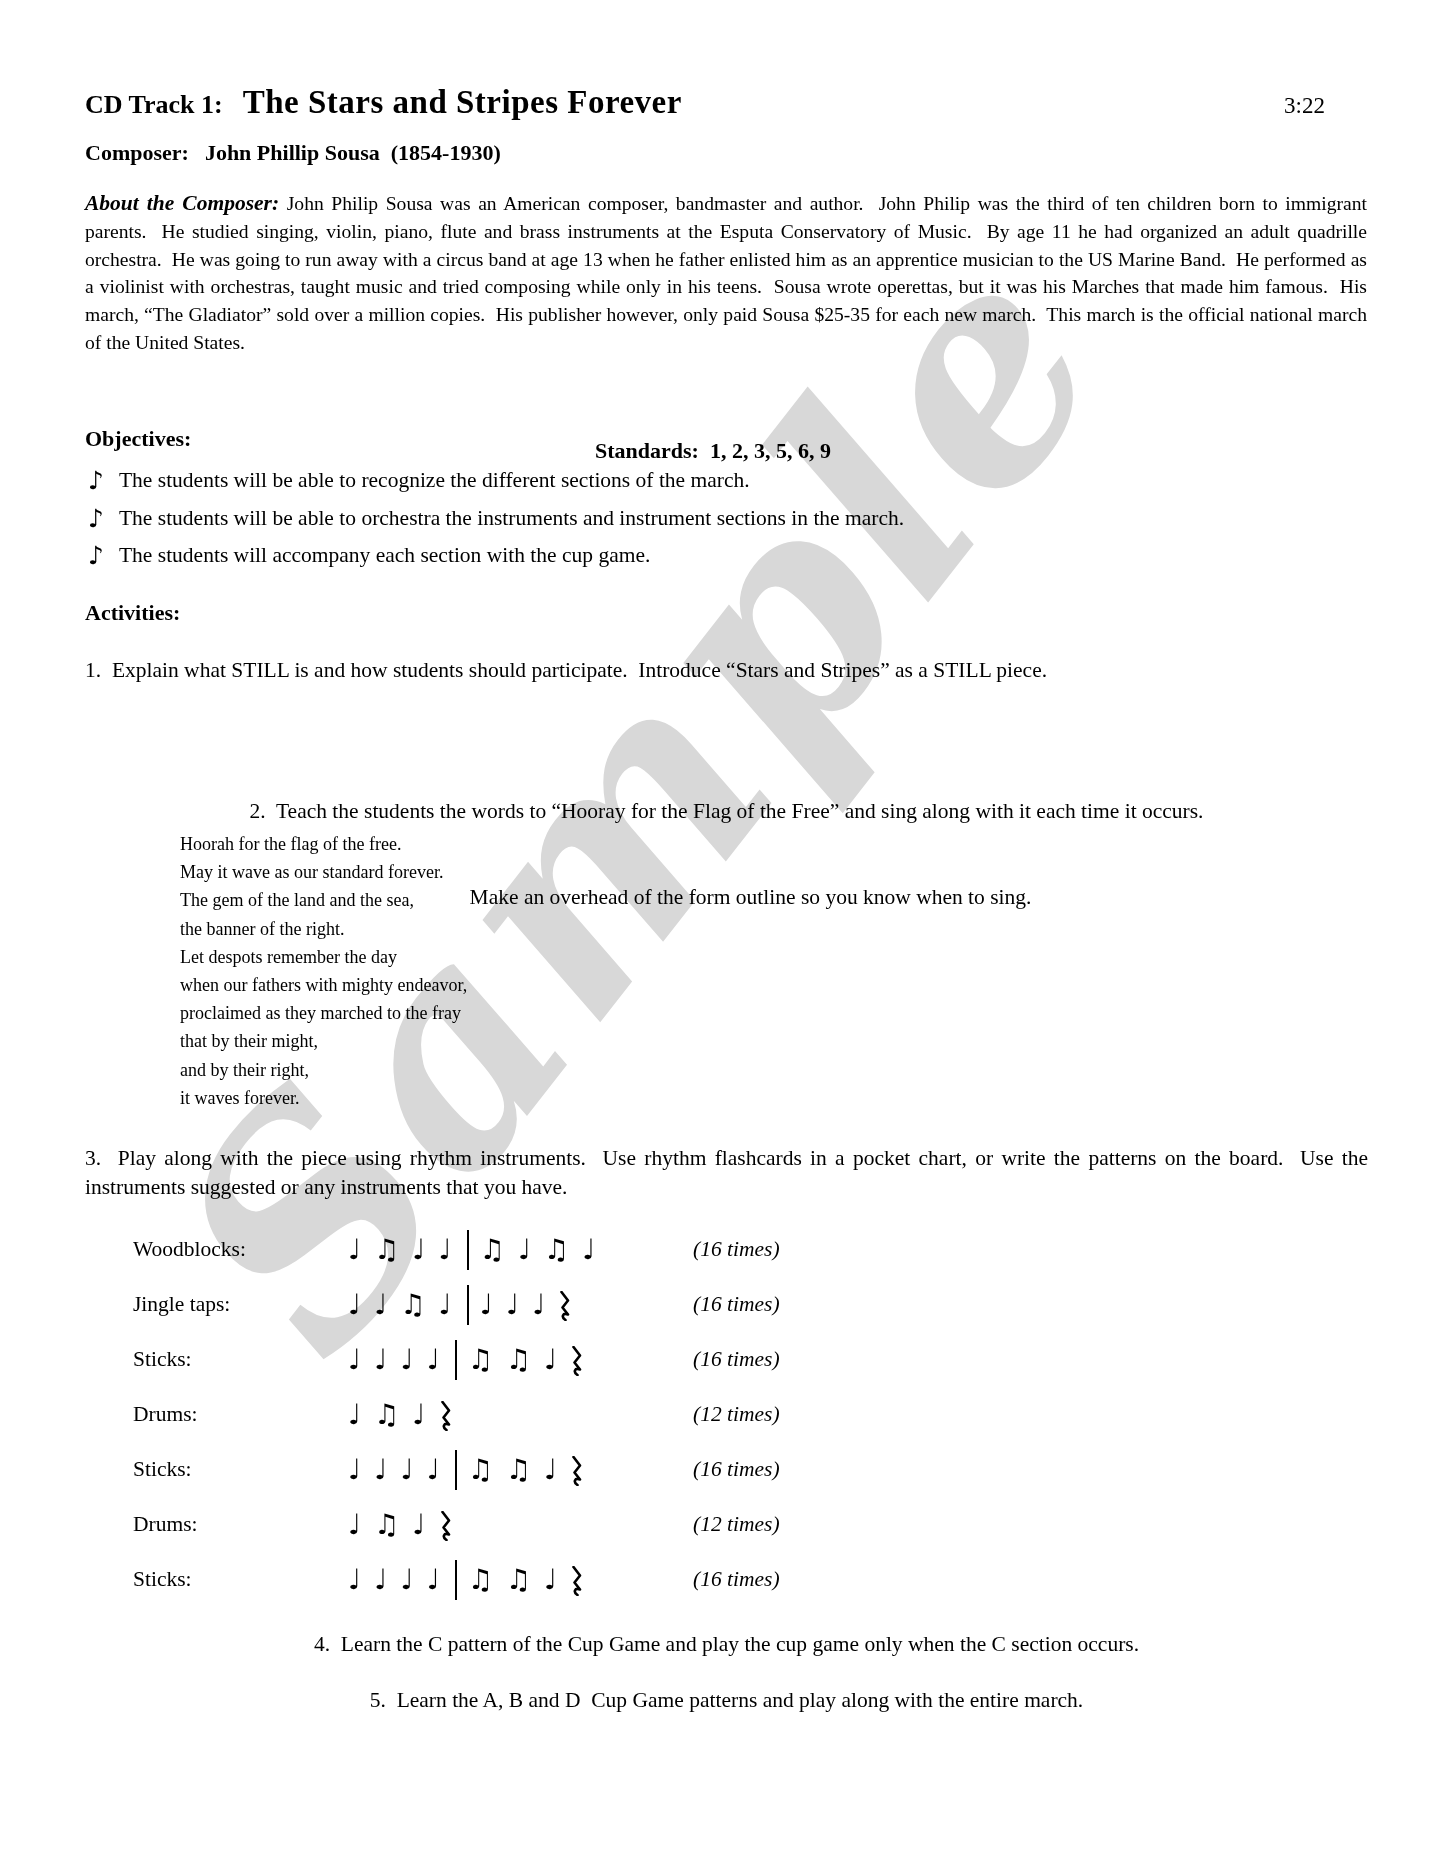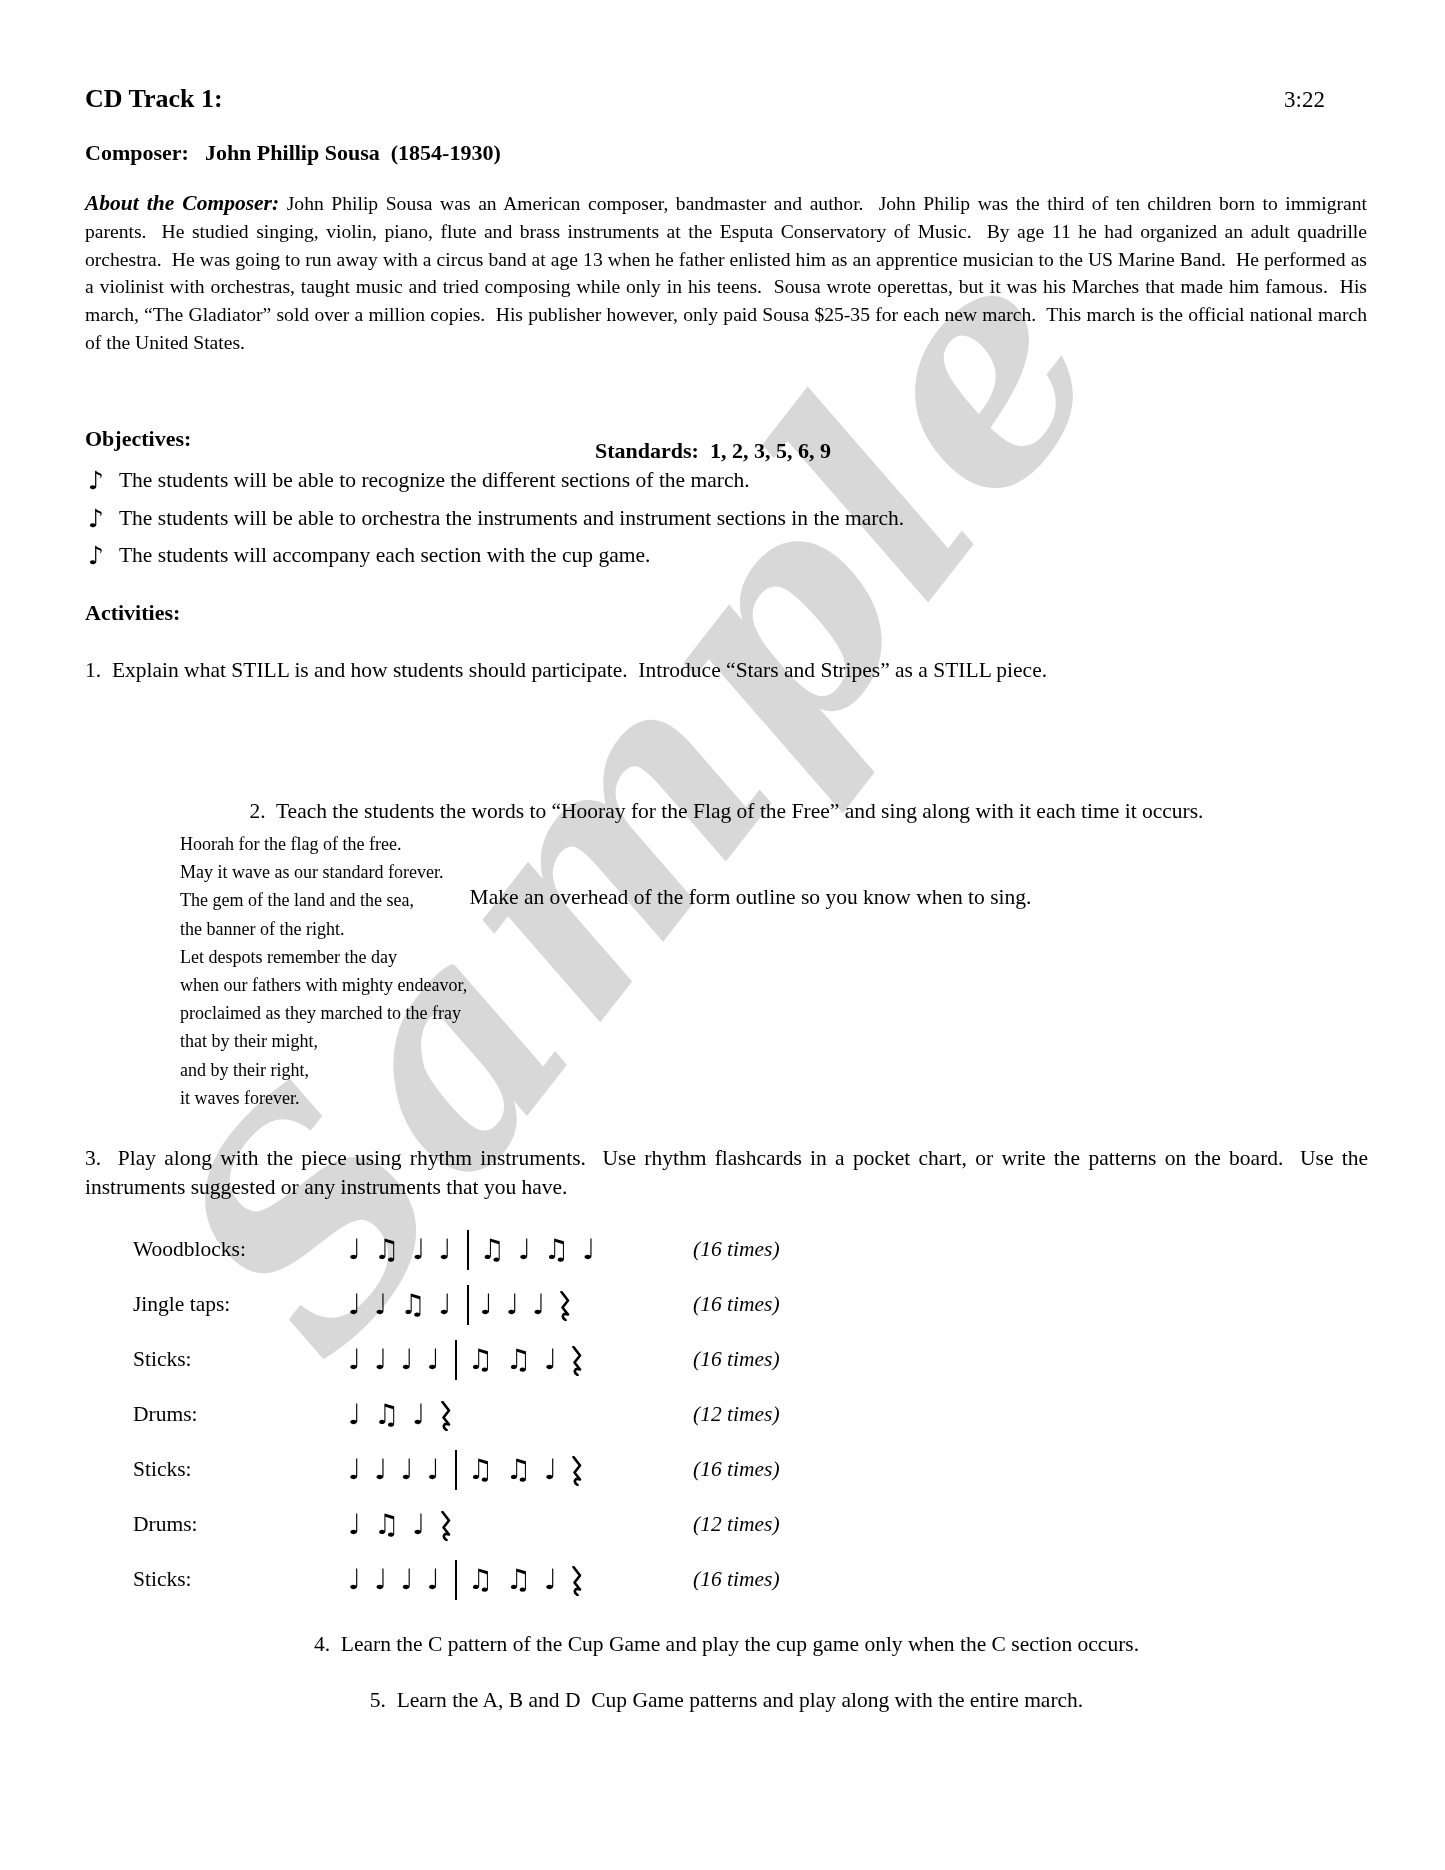--- a/index.html
+++ b/index.html
@@ -54,20 +54,21 @@
 </head>
 <body>
 
 <div class="page">
   <div class="watermark">Sample</div>
 
   <div class="content">
 
     <div class="abs header">
         <span class="h-track">CD Track 1:</span>
+        <span class="h-title">The Stars and Stripes Forever</span>
         <span class="h-duration">3:22</span>
       </div>
 
     <div class="abs composer-line"><span>Composer:</span><span class="c-name">John Phillip Sousa  (1854-1930)</span></div>
 
     <p class="abs about"><b class="lead">About the Composer:</b><span> John Philip Sousa was an American composer, bandmaster and author.  John Philip was the third of ten children born to immigrant parents.  He studied singing, violin, piano, flute and brass instruments at the Esputa Conservatory of Music.  By age 11 he had organized an adult quadrille orchestra.  He was going to run away with a circus band at age 13 when he father enlisted him as an apprentice musician to the US Marine Band.  He performed as a violinist with orchestras, taught music and tried composing while only in his teens.  Sousa wrote operettas, but it was his Marches that made him famous.  His  march, “The Gladiator” sold over a million copies.  His publisher however, only paid Sousa $25-35 for each new march.  This march is the official national march of the United States.</span></p>
 
     <div class="abs obj-row"><span class="sect-label">Objectives:</span><span class="standards">Standards:  1, 2, 3, 5, 6, 9</span></div>
 
     <div class="abs objectives">

